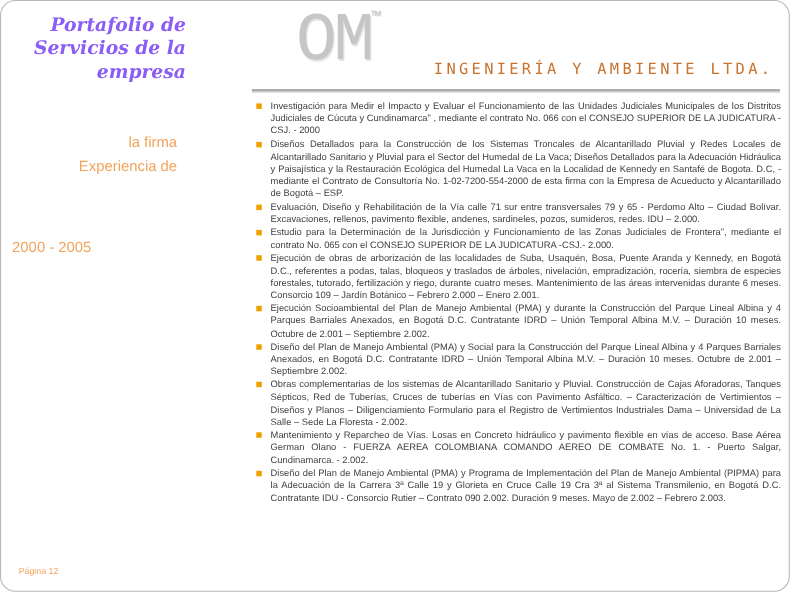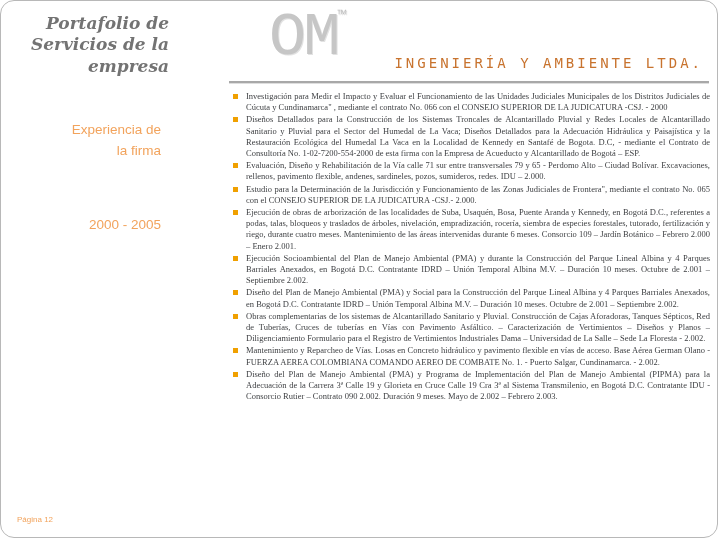--- a/index.html
+++ b/index.html
@@ -24,21 +24,21 @@
     position: absolute;
     left: 18px;
     top: 12px;
     width: 150px;
     text-align: right;
     font-family: "DejaVu Serif", serif;
     font-style: italic;
     font-weight: bold;
     font-size: 17px;
     line-height: 1.25;
-    color: #737373;
+    color: #8b5cf6;
   }
   .logo {
     position: absolute;
     left: 268px;
     top: 6px;
     font-family: Liberation Mono, monospace;
     font-size: 62px;
     line-height: 1;
     color: #c6c6c6;
     letter-spacing: -3px;
@@ -78,40 +78,38 @@
     text-align: right;
     font-size: 13.5px;
     line-height: 21px;
     color: #f2a35c;
   }
   .period {
     position: absolute;
     left: 10px;
     top: 216px;
     width: 150px;
-    text-align: right;
     font-size: 13.5px;
     color: #f2a35c;
   }
   .page-number {
     position: absolute;
     left: 16px;
     bottom: 13px;
     font-size: 8px;
     color: #f2a35c;
   }
   ul.content {
     position: absolute;
     left: 231px;
     top: 90px;
     width: 478px;
     margin: 0;
     padding: 0;
     list-style: none;
-    font-family: Liberation Serif, serif;
   }
   ul.content li {
     position: relative;
     padding-left: 14px;
     margin: 0 0 1px 0;
     text-align: justify;
     font-size: 8.5px;
     line-height: 11.2px;
     color: #3d3f42;
   }
@@ -131,22 +129,22 @@
 
   <div class="slide-title">Portafolio de Servicios de la empresa</div>
 
   <div class="logo"><span>OM</span><sup>™</sup></div>
 
   <div class="company">INGENIERÍA Y AMBIENTE LTDA.</div>
 
   <div class="rule"></div>
 
   <div class="sidebar-heading">
+    <div>la firma</div>
     <div>Experiencia de</div>
-    <div>la firma</div>
   </div>
 
   <div class="period">2000 - 2005</div>
 
   <div class="page-number">Página 12</div>
 
   <ul class="content">
     <li><span class="sq"></span><span>Investigación para Medir el Impacto y Evaluar el Funcionamiento de las Unidades Judiciales Municipales de los Distritos Judiciales de Cúcuta y Cundinamarca" , mediante el contrato No. 066 con el CONSEJO SUPERIOR DE LA JUDICATURA -CSJ. - 2000</span></li>
     <li><span class="sq"></span><span>Diseños Detallados para la Construcción de los Sistemas Troncales de Alcantarillado Pluvial y Redes Locales de Alcantarillado Sanitario y Pluvial para el Sector del Humedal de La Vaca; Diseños Detallados para la Adecuación Hidráulica y Paisajística y la Restauración Ecológica del Humedal La Vaca en la Localidad de Kennedy en Santafé de Bogota. D.C, - mediante el Contrato de Consultoría No. 1-02-7200-554-2000 de esta firma con la Empresa de Acueducto y Alcantarillado de Bogotá – ESP.</span></li>
     <li><span class="sq"></span><span>Evaluación, Diseño y Rehabilitación de la Vía calle 71 sur entre transversales 79 y 65 - Perdomo Alto – Ciudad Bolívar. Excavaciones, rellenos, pavimento flexible, andenes, sardineles, pozos, sumideros, redes. IDU – 2.000.</span></li>

